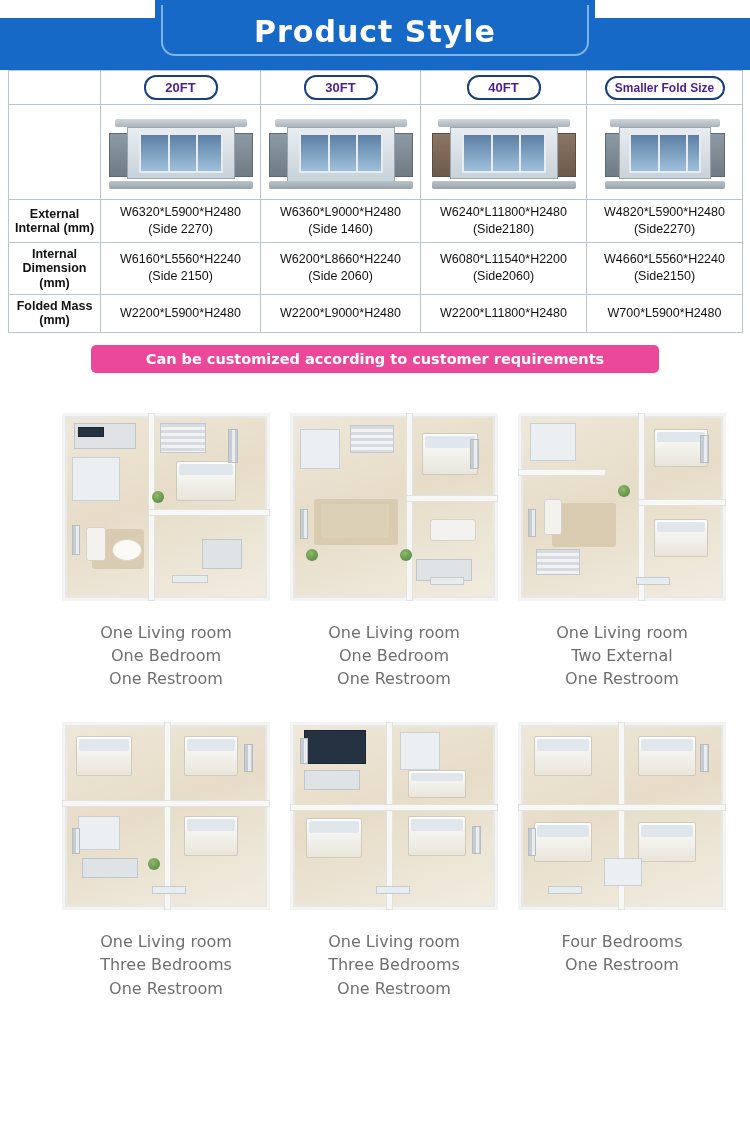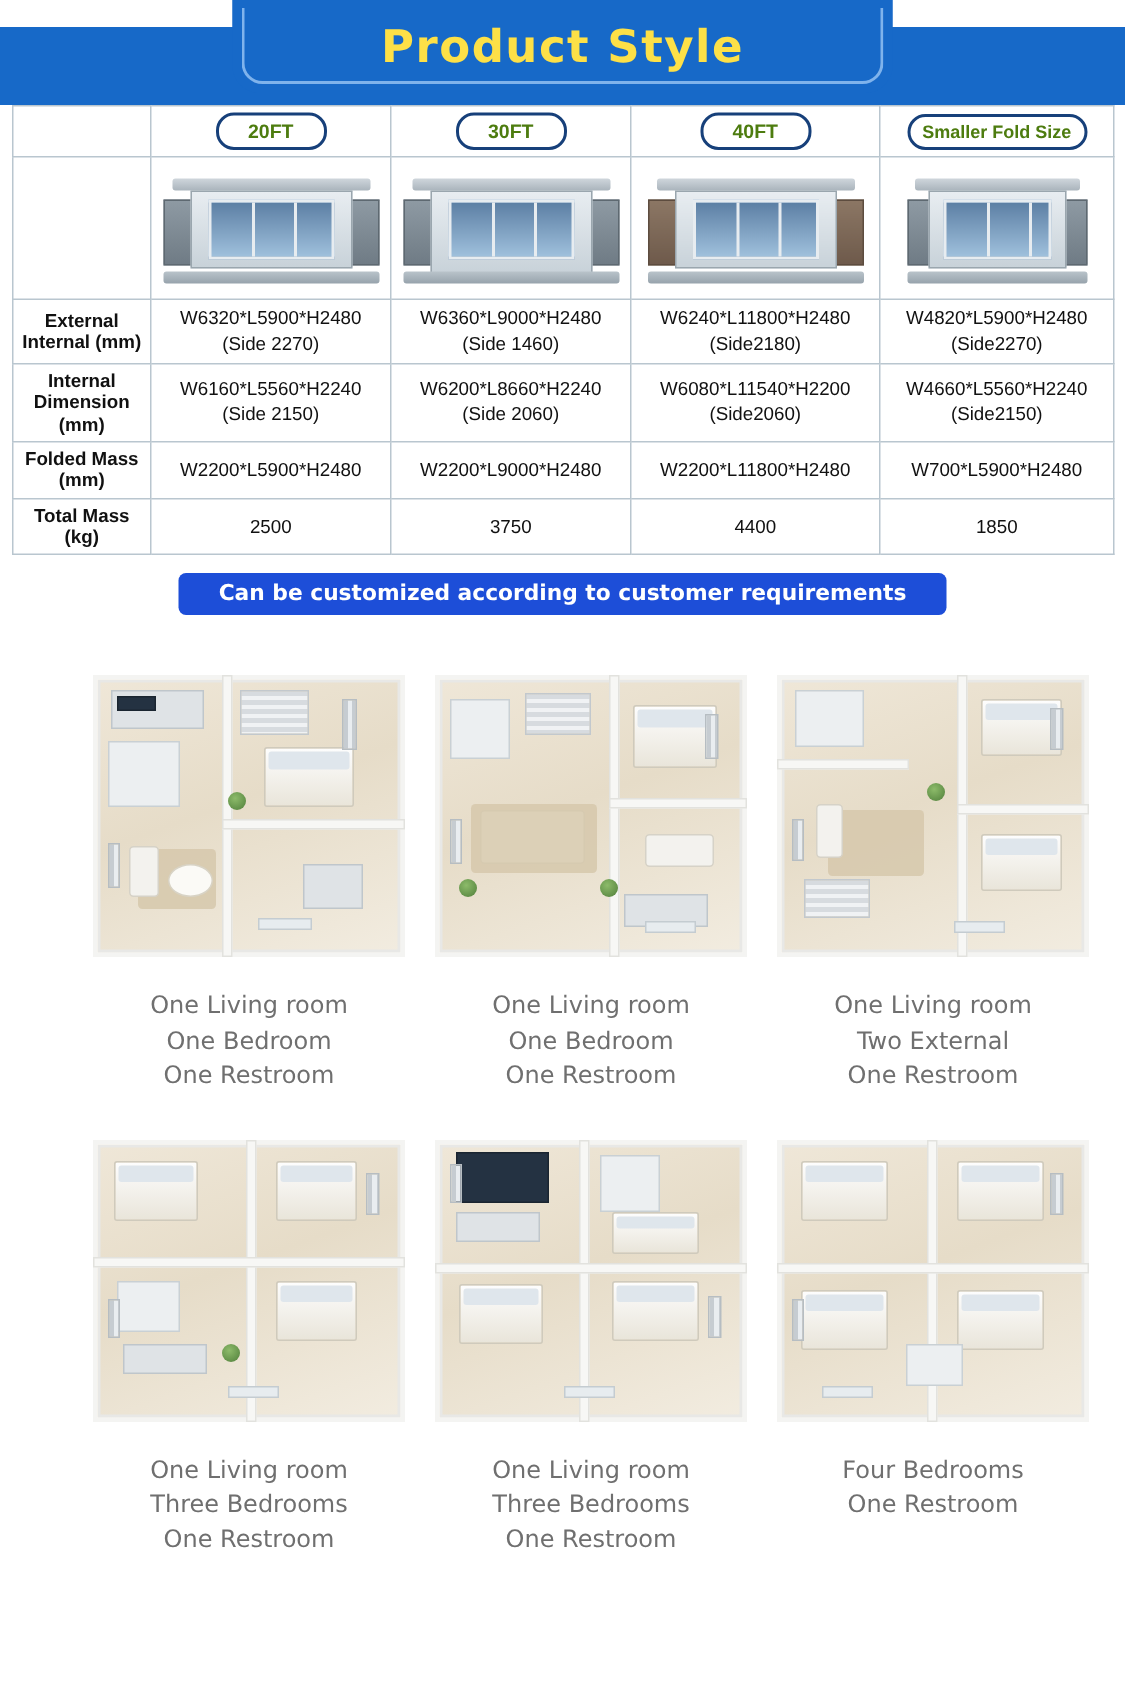--- a/index.html
+++ b/index.html
@@ -36,21 +36,21 @@
   .header-plate::before {
     content: "";
     position: absolute;
     left: 6px; top: 5px; right: 6px; bottom: 6px;
     border: 2px solid #7fb3ec;
     border-top: none;
     border-radius: 0 0 14px 14px;
   }
   .header-title {
     position: relative;
-    color: #fde047;
+    color: #ffffff;
     font-size: 30px;
     font-weight: bold;
     letter-spacing: 1px;
     font-family: "DejaVu Sans", sans-serif;
   }
   .header-white-left, .header-white-right {
     position: absolute;
     top: 0;
     height: 18px;
     background: #ffffff;
@@ -80,21 +80,21 @@
   .row-tabs td { border: none; padding: 4px 0 2px 0; }
   .tab-pill {
     display: inline-block;
     min-width: 74px;
     padding: 3px 12px;
     border: 2px solid #17407a;
     border-radius: 12px;
     background: #ffffff;
     font-weight: bold;
     font-size: 13px;
-    color: #4d7c0f;
+    color: #4c1d95;
   }
   .tab-pill.wide { min-width: 120px; font-size: 12px; padding: 3px 8px; }
   .row-img td { border: none; padding: 2px 0 2px 0; height: 92px; }
 
   .cell-two-line { line-height: 1.35; }
 
   
   .house {
     width: 144px;
     height: 86px;
@@ -139,23 +139,23 @@
   .house.tall .body { height: 56px; }
   .house.small { width: 120px; }
   .house.small .roof { width: 110px; left: 5px; }
   .house.small .base { width: 120px; }
   .house.small .body { left: 14px; width: 92px; }
   .house.small .glass { left: 24px; width: 72px; }
 
   
   .custom-banner {
     margin: 12px auto 0 auto;
-    width: 512px;
+    width: 568px;
     height: 28px;
-    background: #1d4ed8;
+    background: #ec4899;
     border-radius: 5px;
     color: #fff;
     font-weight: bold;
     font-size: 14.5px;
     display: flex;
     align-items: center;
     justify-content: center;
     font-family: "DejaVu Sans", sans-serif;
   }
 
@@ -367,27 +367,20 @@
     </tr>
 
     <tr>
       <td class="col-label">Folded Mass (mm)</td>
       <td>W2200*L5900*H2480</td>
       <td>W2200*L9000*H2480</td>
       <td>W2200*L11800*H2480</td>
       <td>W700*L5900*H2480</td>
     </tr>
 
-    <tr>
-      <td class="col-label">Total Mass (kg)</td>
-      <td>2500</td>
-      <td>3750</td>
-      <td>4400</td>
-      <td>1850</td>
-    </tr>
   </tbody>
     </table>
 </div>
 
 <div class="custom-banner">Can be customized according to customer requirements</div>
 
 <div class="gallery">
 
   <div class="gal-row">
 

